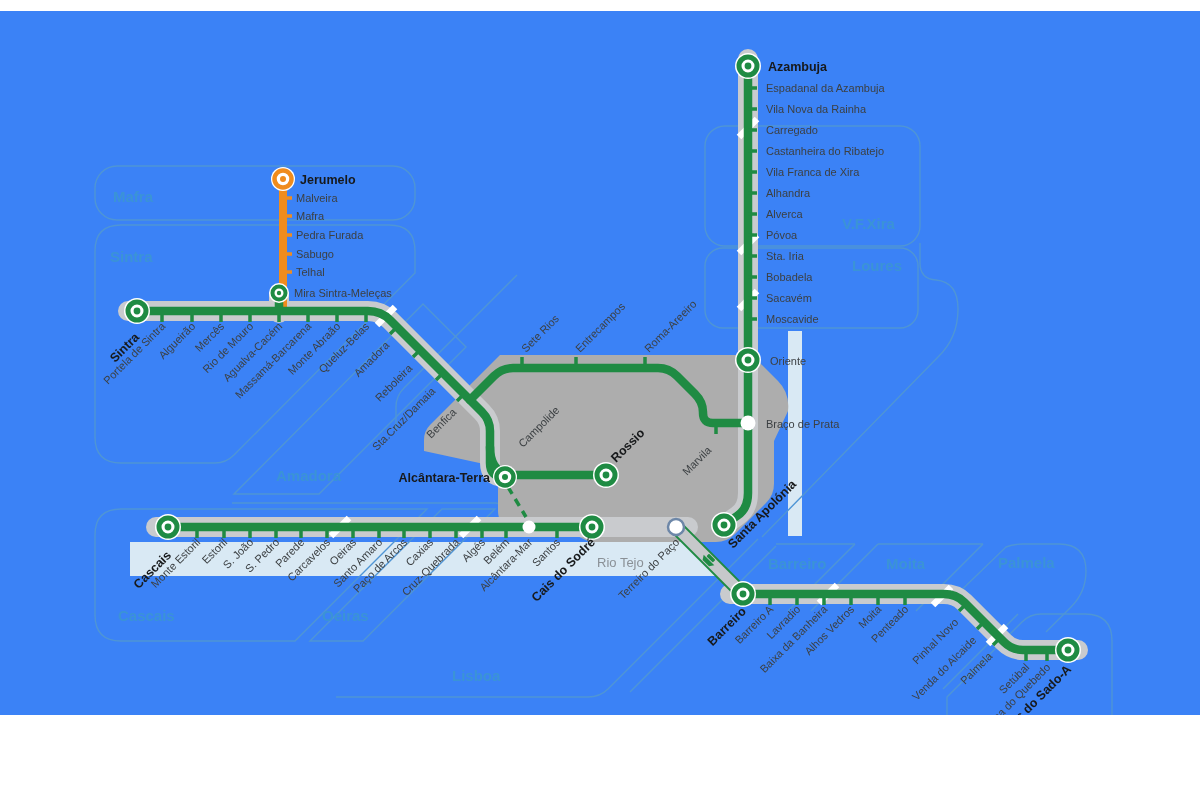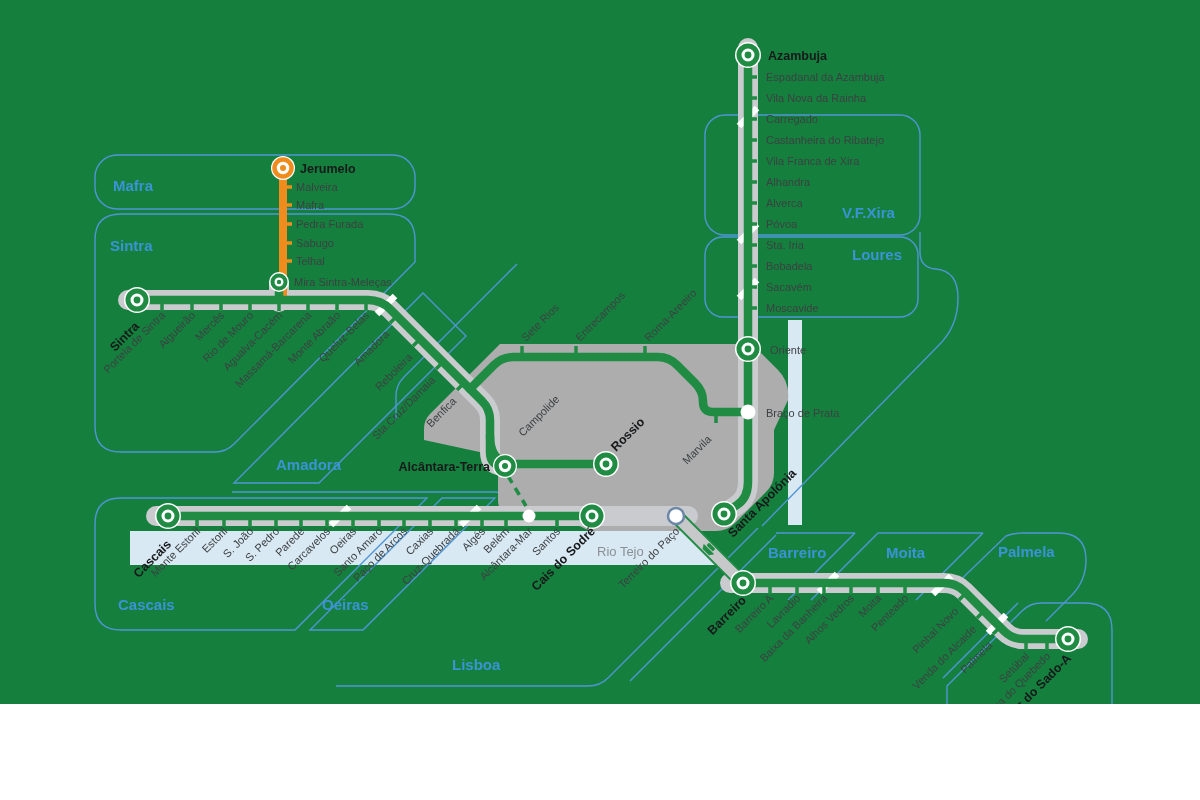--- a/index.html
+++ b/index.html
@@ -1,16 +1,16 @@
 <!DOCTYPE html>
 <html><head>
 <meta charset="utf-8">
 <style>
   html,body{margin:0;padding:0;background:#ffffff;}
-  #stage{width:1200px;height:704px;position:relative;background:#15803d;overflow:hidden;}
+  #stage{width:1200px;height:704px;position:relative;background:#3b82f6;overflow:hidden;margin-top:11px;}
   svg{display:block;}
   text{font-family:"Liberation Sans","DejaVu Sans",sans-serif;}
   .st{font-size:11px;fill:#3c4043;}
   .tm{font-size:12.5px;font-weight:bold;fill:#17191b;}
   .rg{font-size:15px;font-weight:bold;fill:#3b93d6;}
   .rv{font-size:13px;fill:#8a9096;}
   .rail{stroke:#1f8b43;stroke-width:8.5;fill:none;stroke-linecap:round;}
   .rail-o{stroke:#f08c1e;stroke-width:8;fill:none;stroke-linecap:butt;}
   .band{stroke:#c9cbce;stroke-width:20;fill:none;stroke-linecap:round;}
   .tick{stroke:#1f8b43;stroke-width:3.5;fill:none;}

